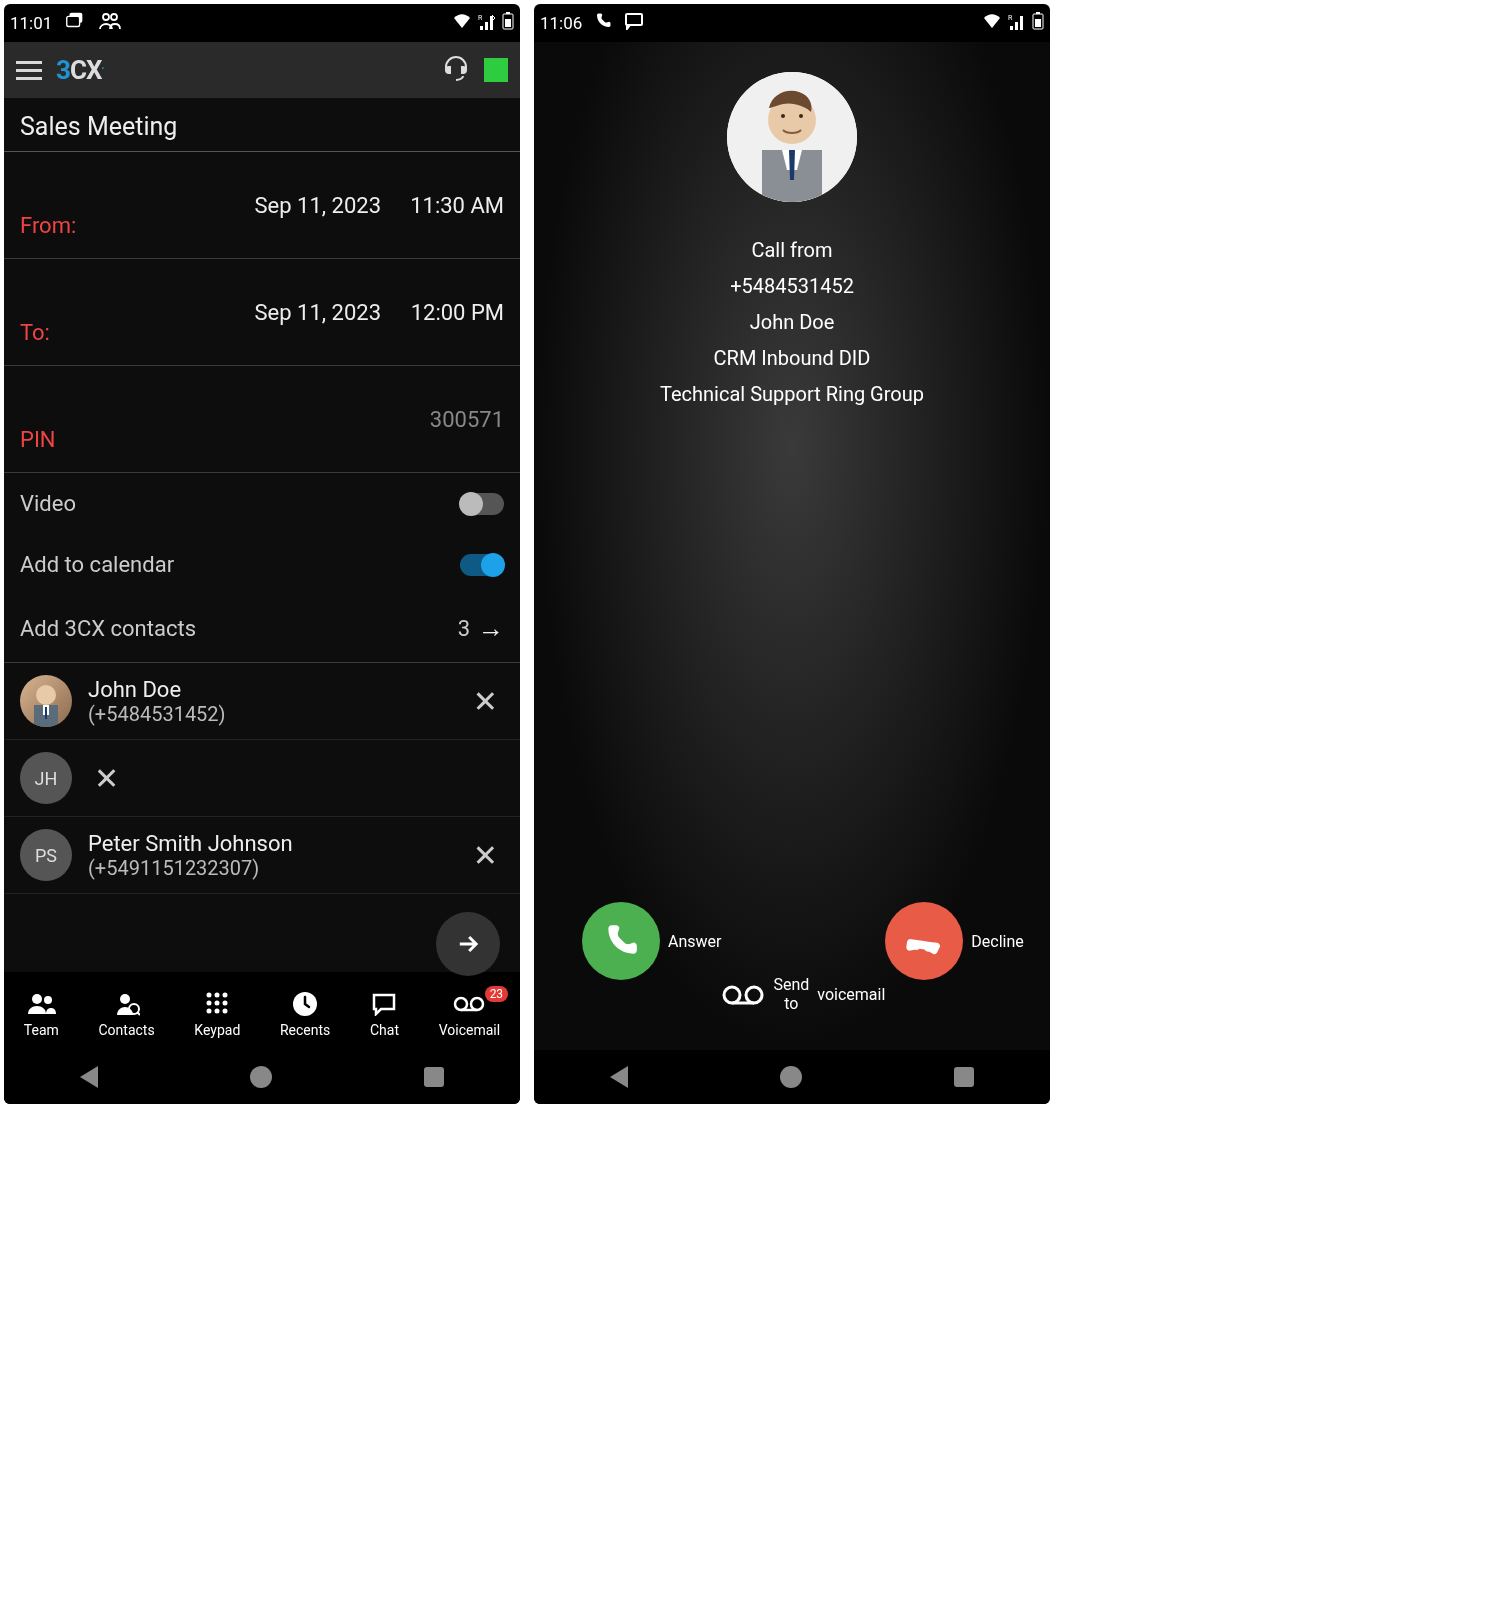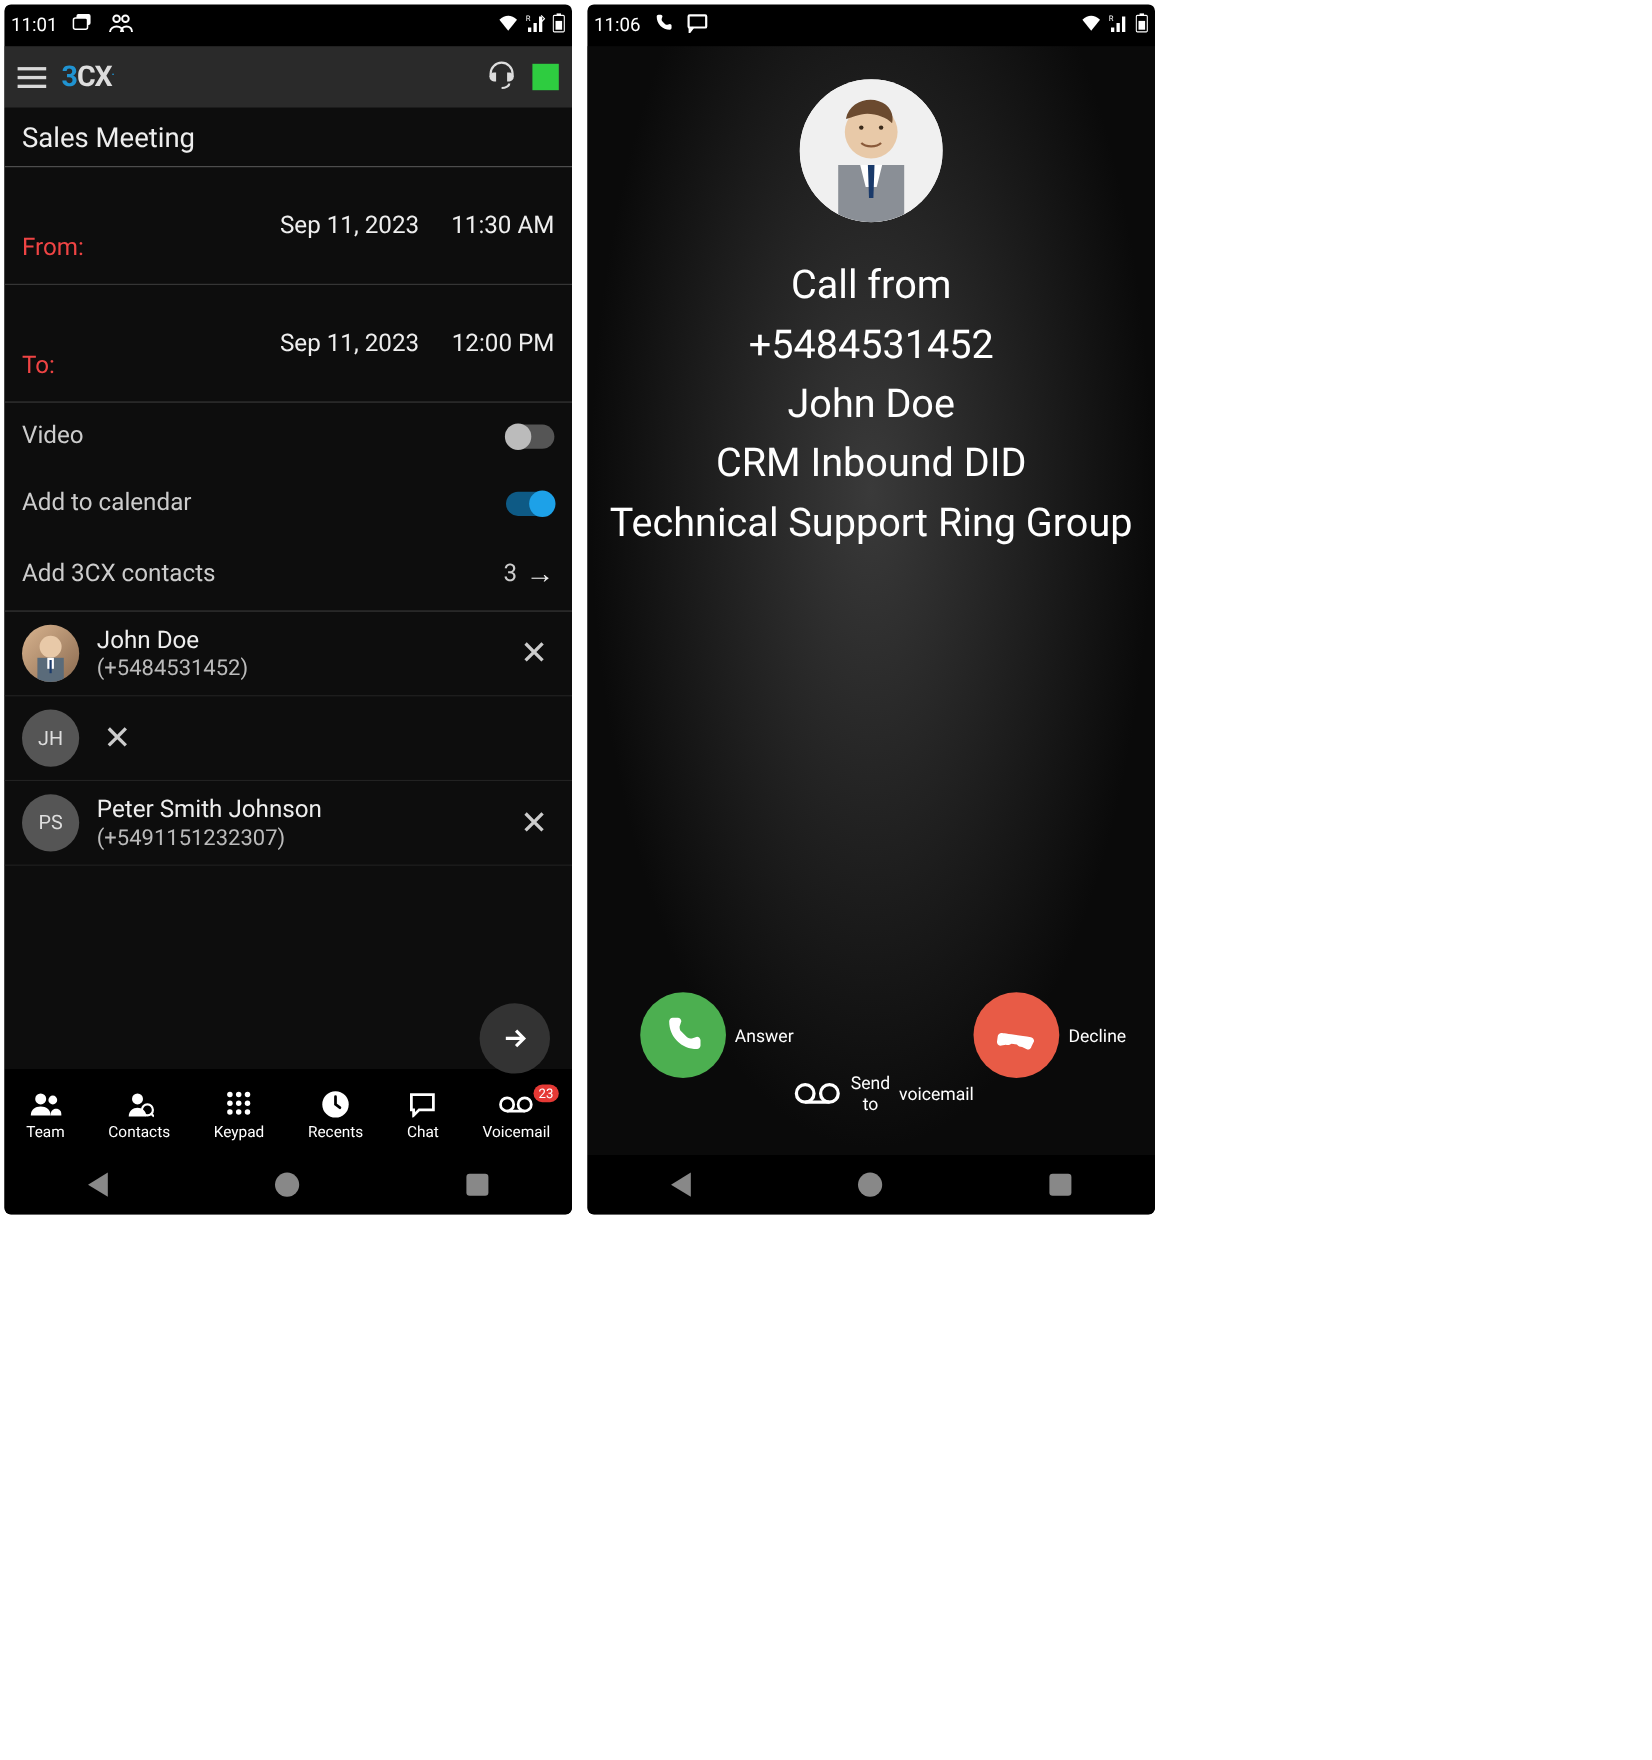--- a/index.html
+++ b/index.html
@@ -45,21 +45,21 @@
   .nav-item { display: flex; flex-direction: column; align-items: center; gap: 4px; color: #fff; font-size: 14px; position: relative; }
   .nav-icon { height: 28px; display: flex; align-items: center; justify-content: center; }
   .badge { position: absolute; top: -4px; right: -8px; background: #e53935; color: #fff; border-radius: 10px; font-size: 12px; padding: 1px 5px; min-width: 18px; text-align: center; }
   .sysbar { height: 54px; background: #000; display: flex; justify-content: space-around; align-items: center; }
   .triangle { width: 0; height: 0; border-top: 11px solid transparent; border-bottom: 11px solid transparent; border-right: 18px solid #888; }
   .circle { width: 22px; height: 22px; border-radius: 50%; background: #888; }
   .square { width: 20px; height: 20px; background: #888; border-radius: 3px; }
   
   .call-screen { flex: 1; background: radial-gradient(ellipse at 50% 40%, #3a3a3a 0%, #0a0a0a 70%); display: flex; flex-direction: column; align-items: center; color: #fff; padding-top: 30px; }
   .caller-avatar { width: 130px; height: 130px; border-radius: 50%; background: #fff; overflow: hidden; margin-bottom: 30px; display:flex; align-items:flex-end; justify-content:center;}
-  .call-text { font-size: 36px; margin: 6px 0; text-align: center; }
+  .call-text { font-size: 20px; margin: 6px 0; text-align: center; }
   .call-actions { position: absolute; bottom: 90px; left: 0; right: 0; display: flex; justify-content: space-between; align-items: flex-start; padding: 0 48px; }
   .action { display: flex; flex-direction: row; align-items: center; gap: 8px; font-size: 16px; }
   .action-btn { width: 78px; height: 78px; border-radius: 50%; display: flex; align-items: center; justify-content: center; }
   .answer-btn { background: #4caf50; }
   .decline-btn { background: #e85b46; }
   .vm-action { margin-top: 72px; text-align: center; }
   .vm-icon { font-size: 34px; }
   .sig-icon { font-size: 14px; }
 </style>
 </head>
@@ -129,20 +129,25 @@
       <span class="row-time">11:30 AM</span>
     </div>
 
     <div class="row">
       <span class="row-label">To:</span>
       <span class="row-fill"></span>
       <span class="row-date">Sep 11, 2023</span>
       <span class="row-time">12:00 PM</span>
     </div>
 
+    <div class="row">
+      <span class="row-label">PIN</span>
+      <span class="row-fill"></span>
+      <span class="pin-val">300571</span>
+    </div>
 
     <div class="toggle-row">
       <span>Video</span>
       <span class="row-fill"></span>
       <div class="toggle">
           <div class="knob"></div>
         </div>
     </div>
 
     <div class="toggle-row">

